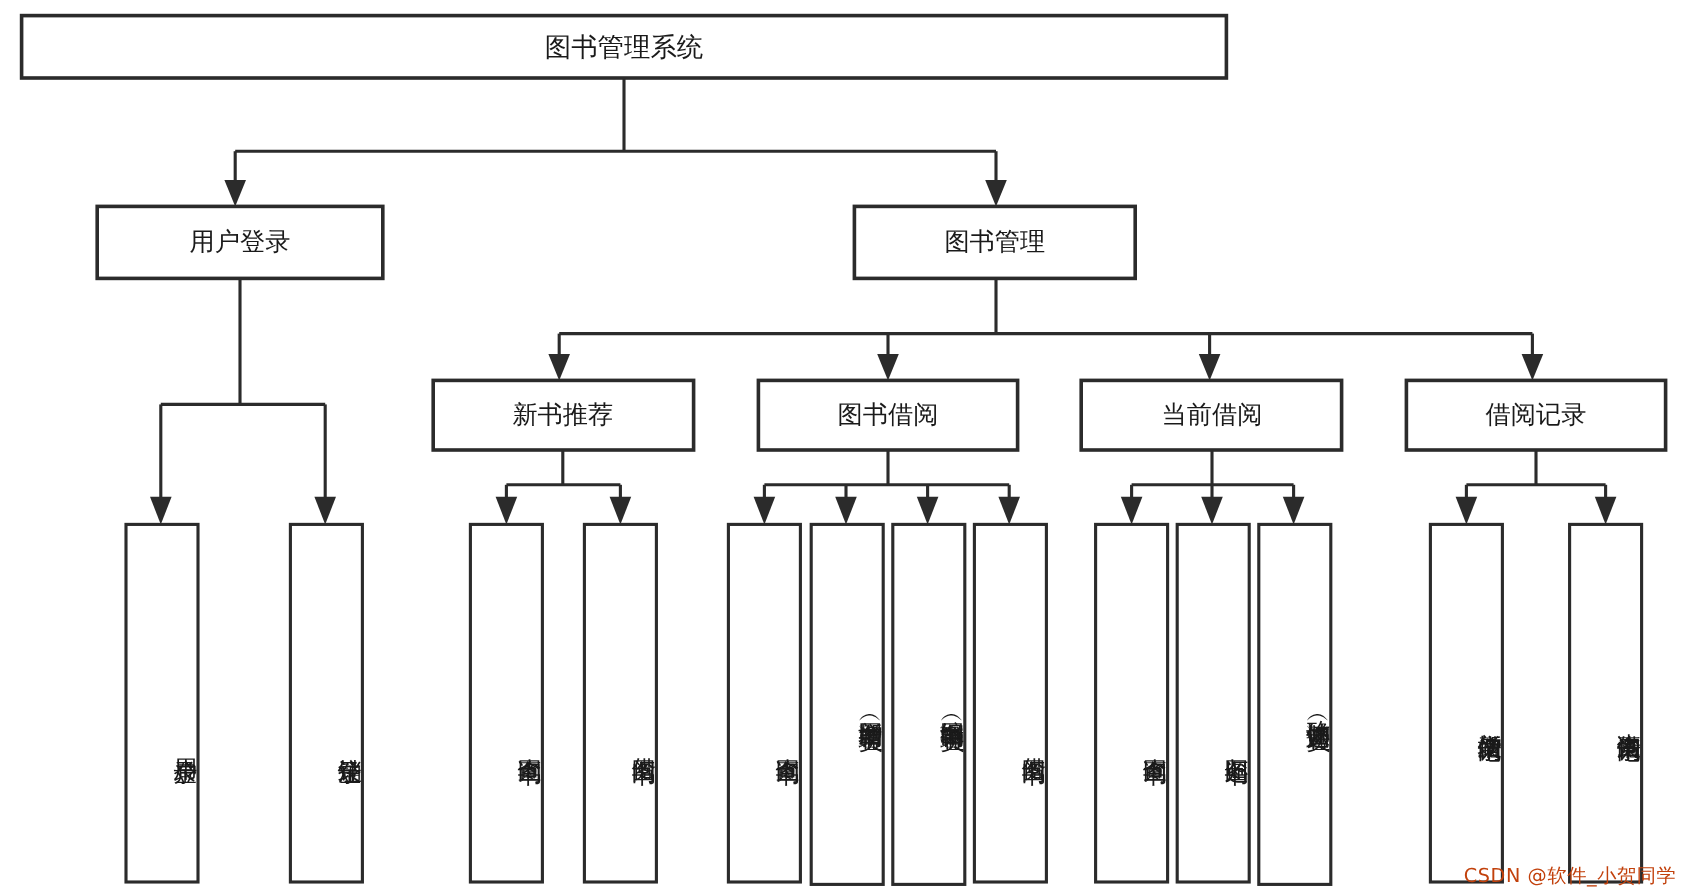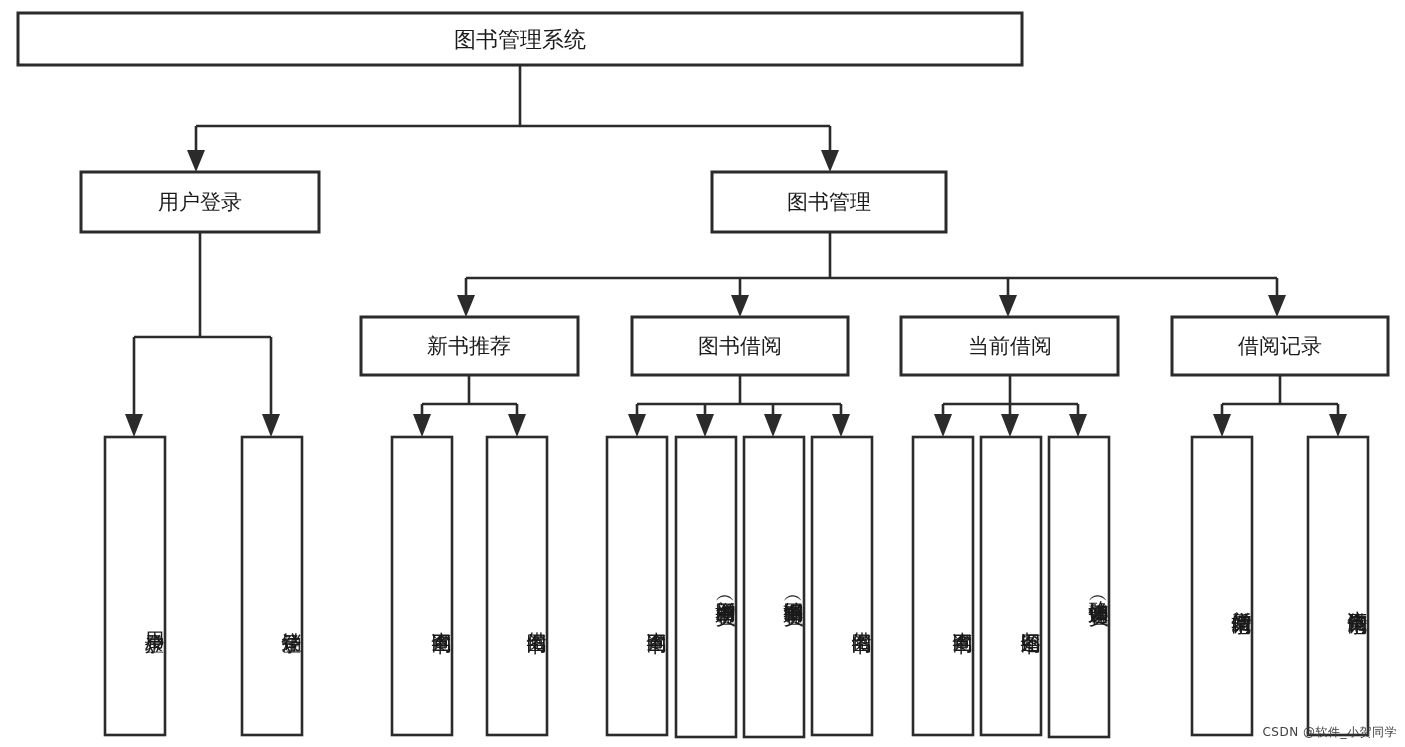--- a/index.html
+++ b/index.html
@@ -71,22 +71,22 @@
     align-items: flex-start;
     justify-content: center;
     white-space: nowrap;
     pointer-events: none;
   }
   .watermark {
     position: absolute;
     right: 8px;
     bottom: 6px;
     font-family: "DejaVu Sans", "Liberation Sans", sans-serif;
-    font-size: 12px;
-    color: #404040;
+    font-size: 16px;
+    color: #c2410c;
     white-space: nowrap;
     letter-spacing: 0.5px;
   }
 </style>
 </head>
 <body>
 
 <div id="diagram-root">
 
   <svg class="diagram" viewBox="0 0 1405 747" xmlns="http://www.w3.org/2000/svg">

